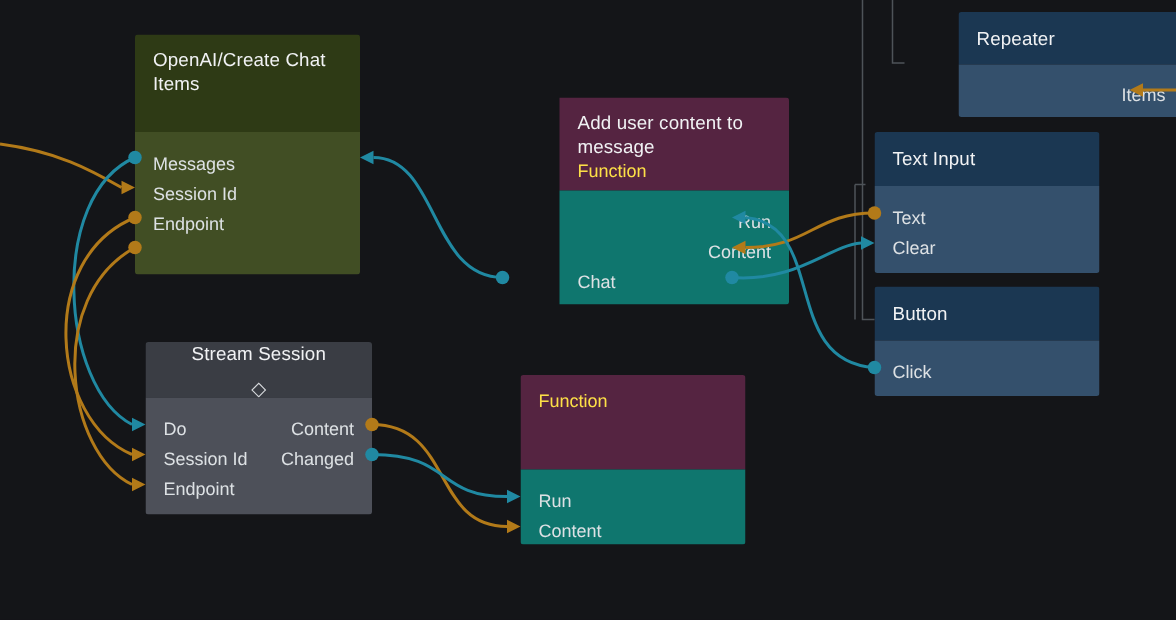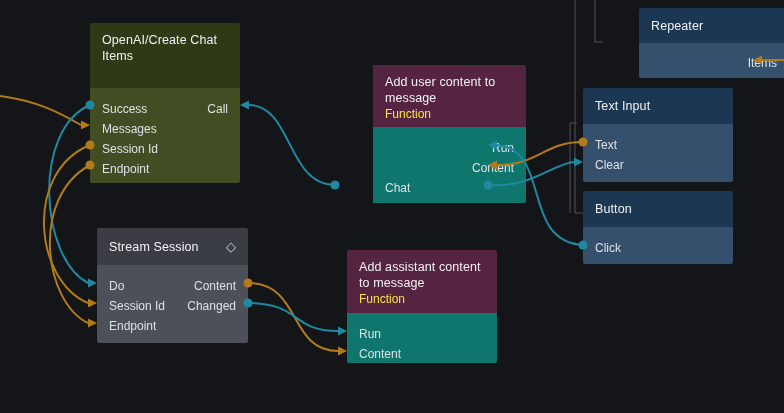--- a/index.html
+++ b/index.html
@@ -13,37 +13,33 @@
   .node-title{font-size:12.5px;color:#f1f2f4;line-height:16px;letter-spacing:.1px;}
   .node-subtitle{font-size:12px;line-height:15px;margin-top:1px;}
   .node-body{flex:1 1 auto;box-sizing:border-box;padding-top:8px;}
   .port-row{height:20px;display:flex;align-items:flex-end;justify-content:space-between;
     padding:0 12px;font-size:12px;color:#dde1e4;}
   .port-row .lbl-r{margin-left:auto;}
   .diamond{color:#d9dcdf;font-size:13px;line-height:13px;}
   .olive  .node-header{background:#2e3a15;} .olive  .node-body{background:#414e24;} .olive  .node-subtitle{color:#99a17f;}
   .purple .node-header{background:#552441;} .purple .node-body{background:#0f766e;} .purple .node-subtitle{color:#fde047;}
   .blue   .node-header{background:#1b3752;} .blue   .node-body{background:#34506c;}
-  .gray   .node-header{background:#3a3d44;} .gray   .node-body{background:#4d5059;}
+  .gray   .node-header{background:#3a3d44;flex-direction:column;} .gray   .node-body{background:#4d5059;}
   #wires{position:absolute;left:0;top:0;pointer-events:none;}
 </style>
 </head>
 <body>
 
 <div id="canvas">
 
   <div class="node olive" style="left:90px;top:23px;width:150px;height:160px;">
     <div class="node-header" style="height:65px;">
       <div class="node-title">OpenAI/Create Chat Items</div>
     </div>
     <div class="node-body">
-      <div class="port-row">
-        <span>Success</span>
-        <span>Call</span>
-      </div>
       <div class="port-row">
         <span>Messages</span>
       </div>
       <div class="port-row">
         <span>Session Id</span>
       </div>
       <div class="port-row">
         <span>Endpoint</span>
       </div>
     </div>
@@ -118,21 +114,20 @@
         <span>Changed</span>
       </div>
       <div class="port-row">
         <span>Endpoint</span>
       </div>
     </div>
   </div>
 
   <div class="node purple" style="left:347px;top:250px;width:150px;height:113px;">
     <div class="node-header" style="height:63px;">
-      <div class="node-title">Add assistant content to message</div>
       <div class="node-subtitle">Function</div>
     </div>
     <div class="node-body">
       <div class="port-row">
         <span>Run</span>
       </div>
       <div class="port-row">
         <span>Content</span>
       </div>
     </div>

